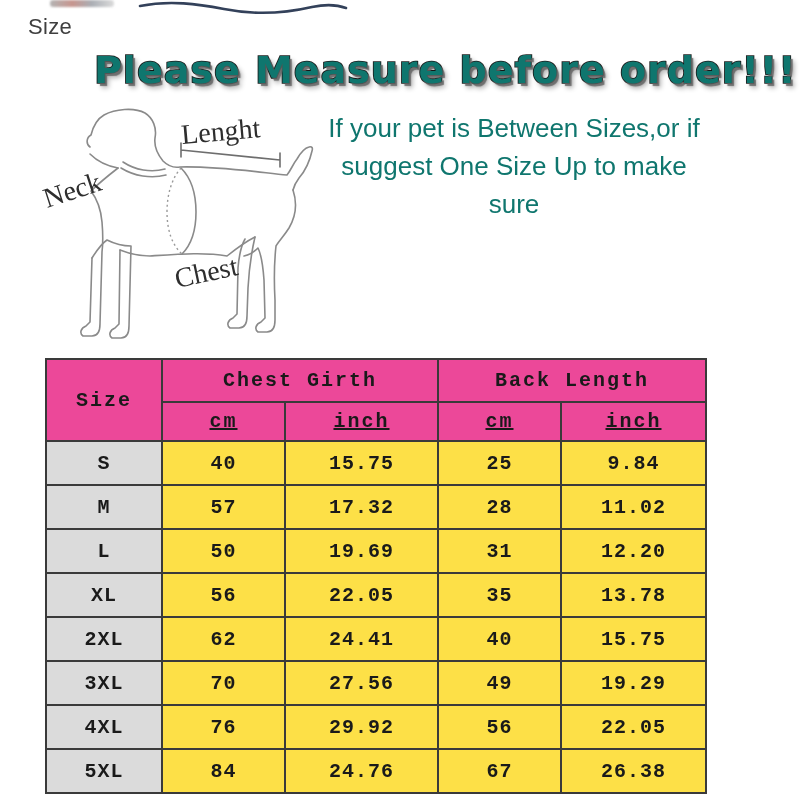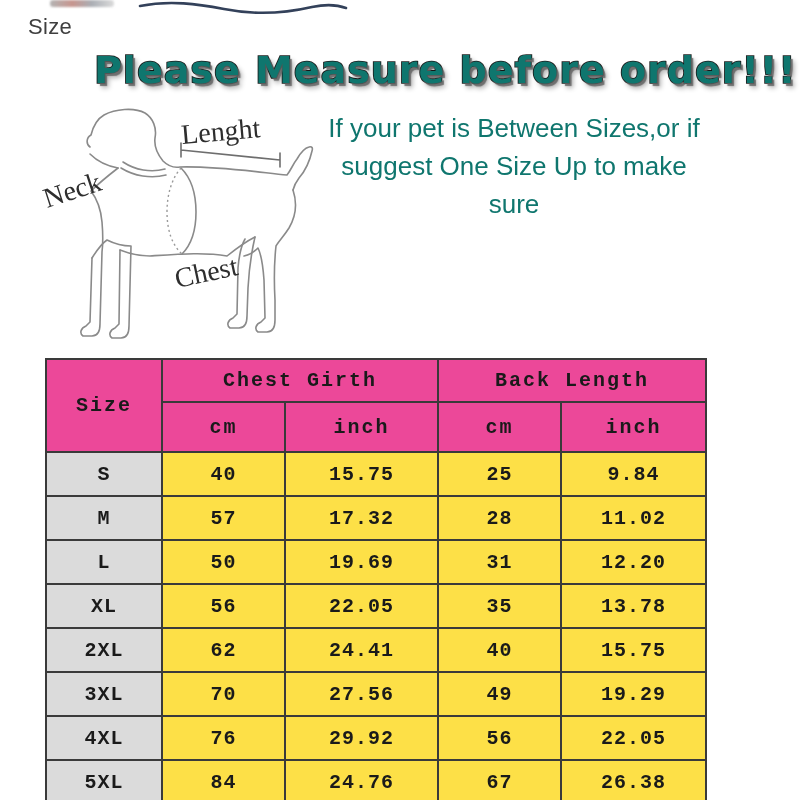--- a/index.html
+++ b/index.html
@@ -48,21 +48,21 @@
     left:45px;top:358px;width:660px;border-collapse:collapse;position:absolute;
     font-family:"Liberation Mono",monospace;font-weight:700;color:#1a1a1a;
     table-layout:fixed;
   }
   table.size-table th,table.size-table td{
     border:2px solid #3a3a3a;text-align:center;vertical-align:middle;padding:0;
   }
   table.size-table th{background:#ec4899;font-size:20px;letter-spacing:2px;font-weight:700;}
   table.size-table td{background:#fde047;font-size:20px;letter-spacing:1px;}
   table.size-table td.size-cell{background:#dbdbdb;}
-  tr.hrow1{height:43px;} tr.hrow2{height:50px;} tr.drow{height:44px;}
+  tr.hrow1{height:43px;} tr.hrow2{height:39px;text-decoration:underline;} tr.drow{height:44px;}
 </style>
 </head>
 <body>
 
 <div class="abs photo-fragment"></div>
 
 <svg class="abs squiggle" viewBox="0 0 214 16">
   <path d="M 4 6 C 34 0 62 4 88 9 C 118 15 150 13 176 7 C 190 4 202 5 210 8" fill="none" stroke="#33415a" stroke-width="2.6" stroke-linecap="round"></path>
 </svg>
 

